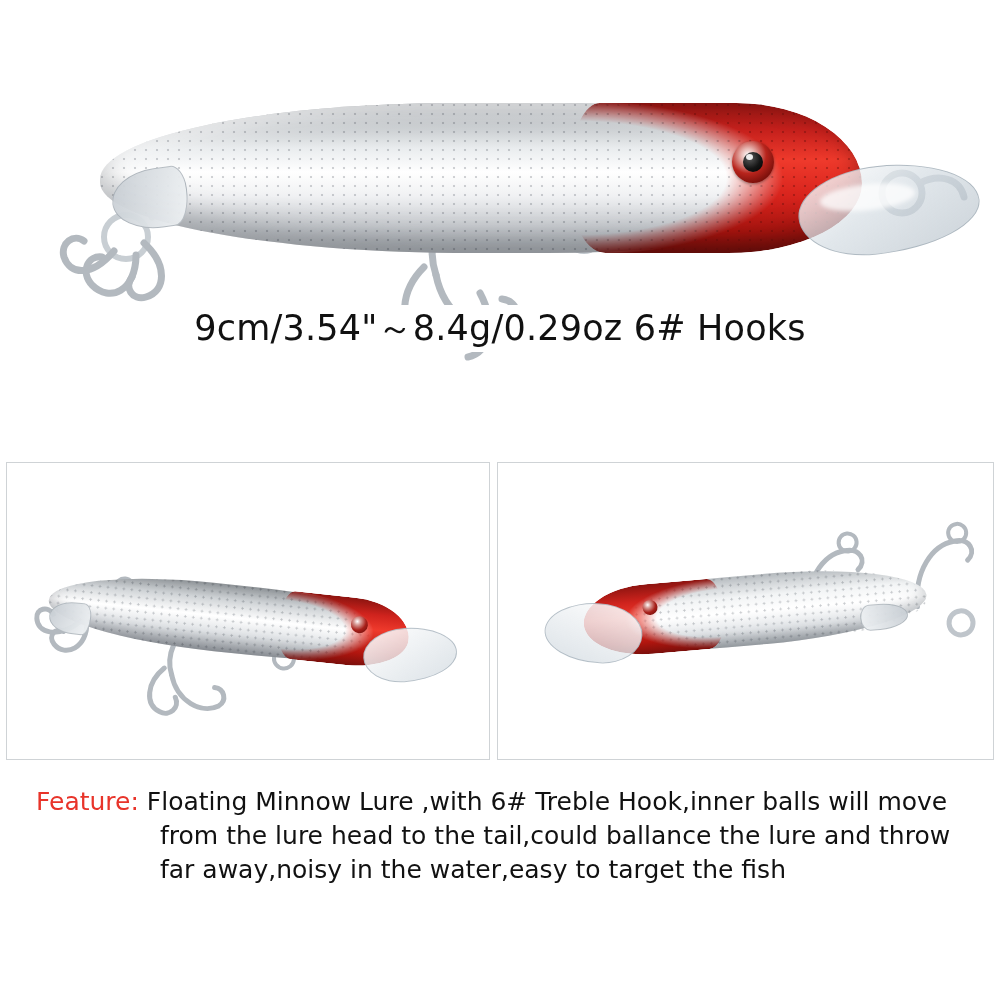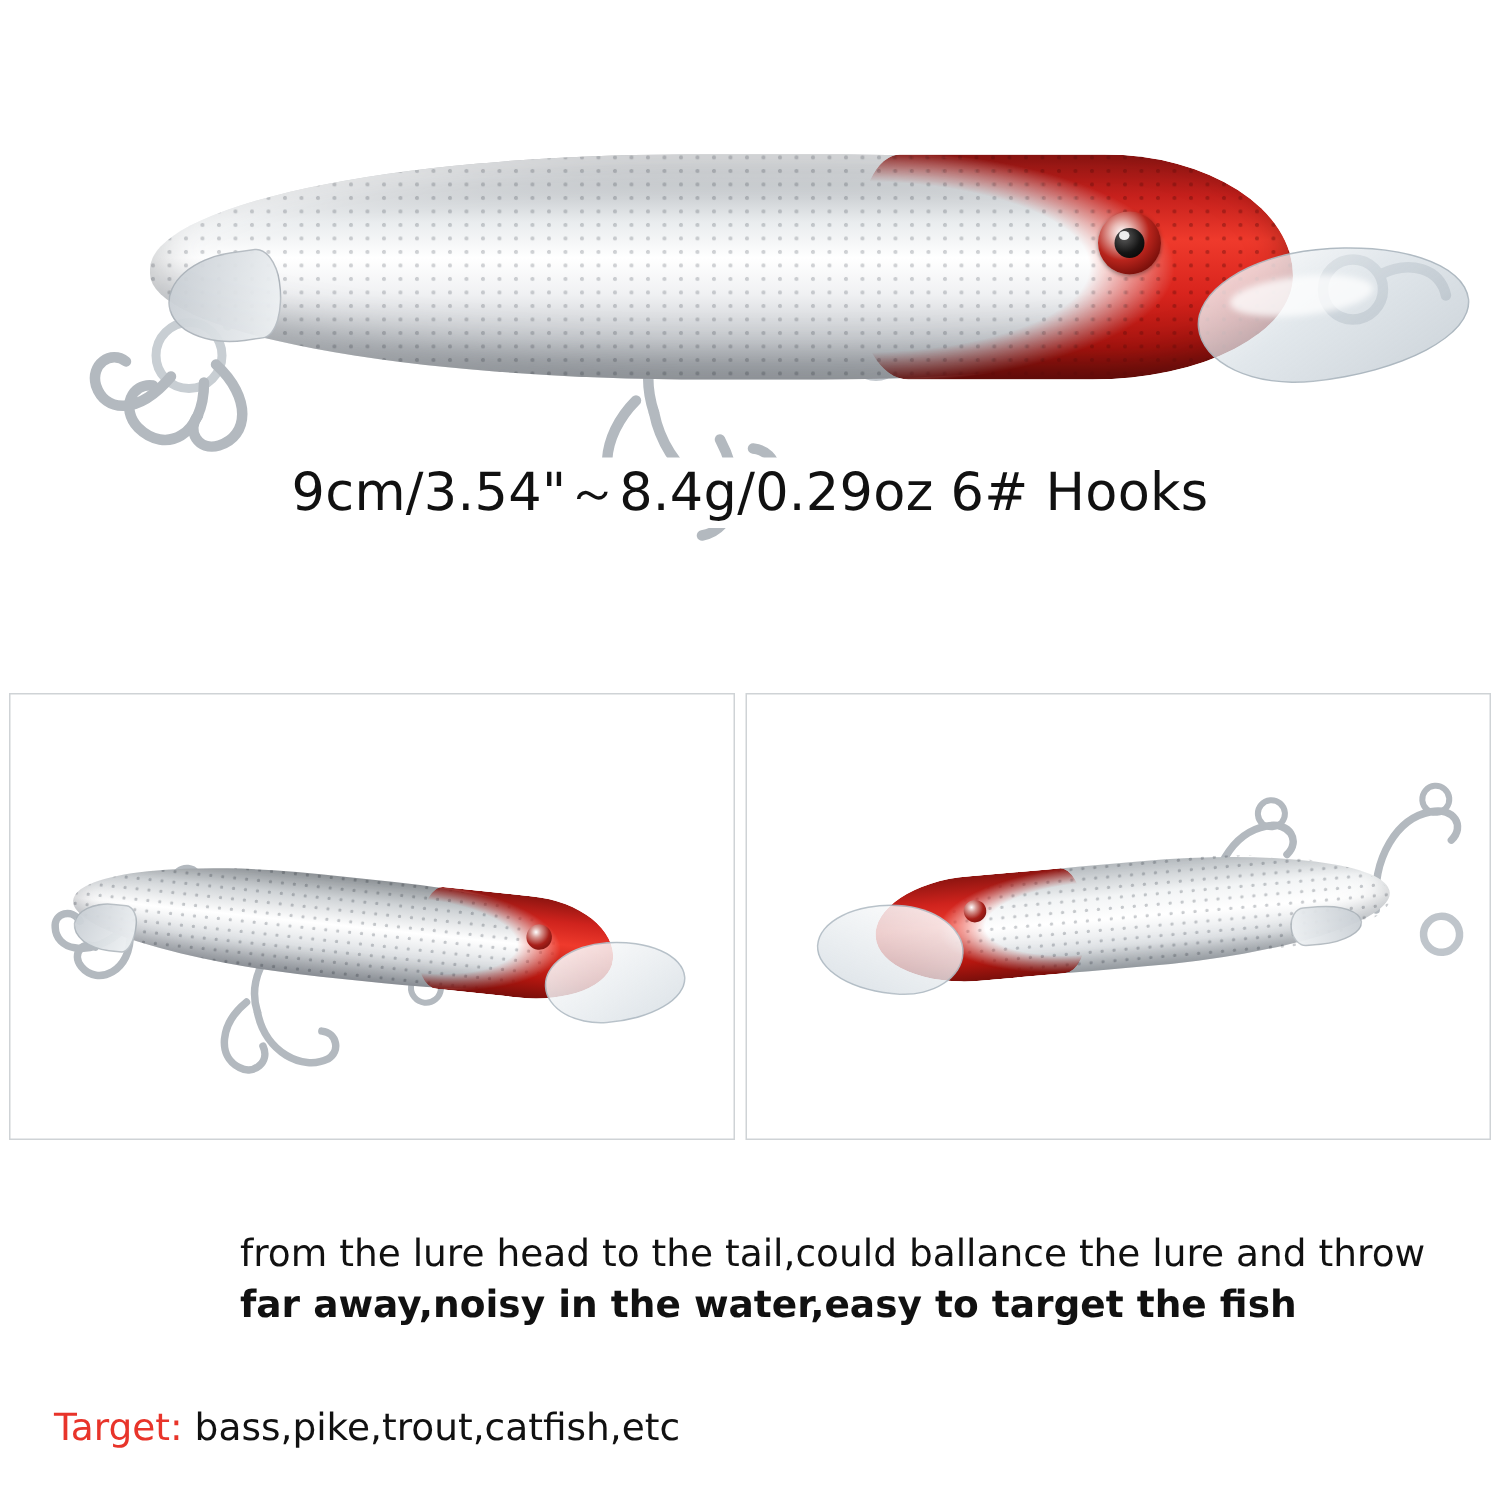--- a/index.html
+++ b/index.html
@@ -524,27 +524,27 @@
           <div class="belly-eye"></div>
           <div class="belly-lip"></div>
           <div class="belly-tail"></div>
         </div>
       </div>
     </div>
   </div>
 
   <div class="info">
 
+    <div class="info-row feature-row">
+      <span class="label-red">Feature:</span>
+      <span class="inline-val">Floating Minnow Lure ,with 6# Treble Hook,inner balls will move</span>
+    </div>
     <div class="info-row" style="left:160px; top:52px; width:830px;">
       <span>from the lure head to the tail,could ballance the lure and throw</span>
     </div>
-    <div class="info-row" style="left:160px; top:86px; width:830px;font-weight:bold;">
+    <div class="info-row" style="left:160px; top:86px; width:830px;">
       <span>far away,noisy in the water,easy to target the fish</span>
     </div>
 
 
-    <div class="info-row target-row">
-      <span class="label-red">Target:</span>
-      <span class="inline-val">bass,pike,trout,catfish,etc</span>
-    </div>
   </div>
 
 </div>
 
 </body></html>

